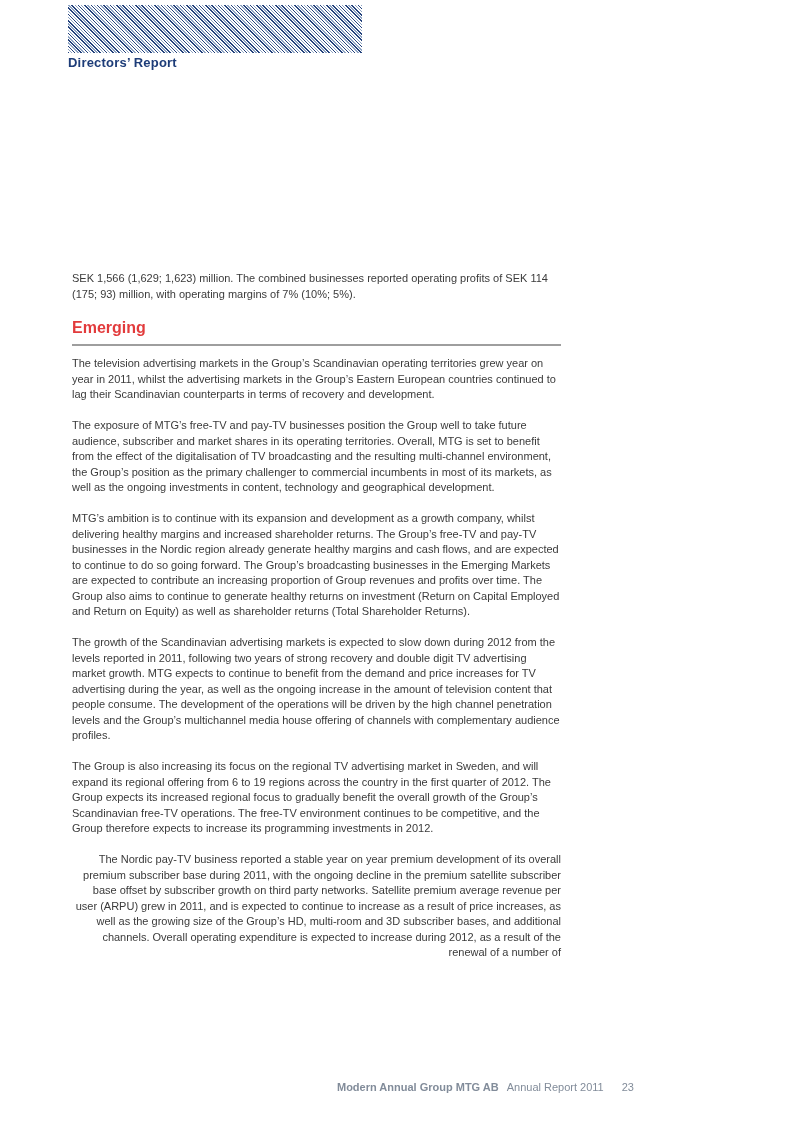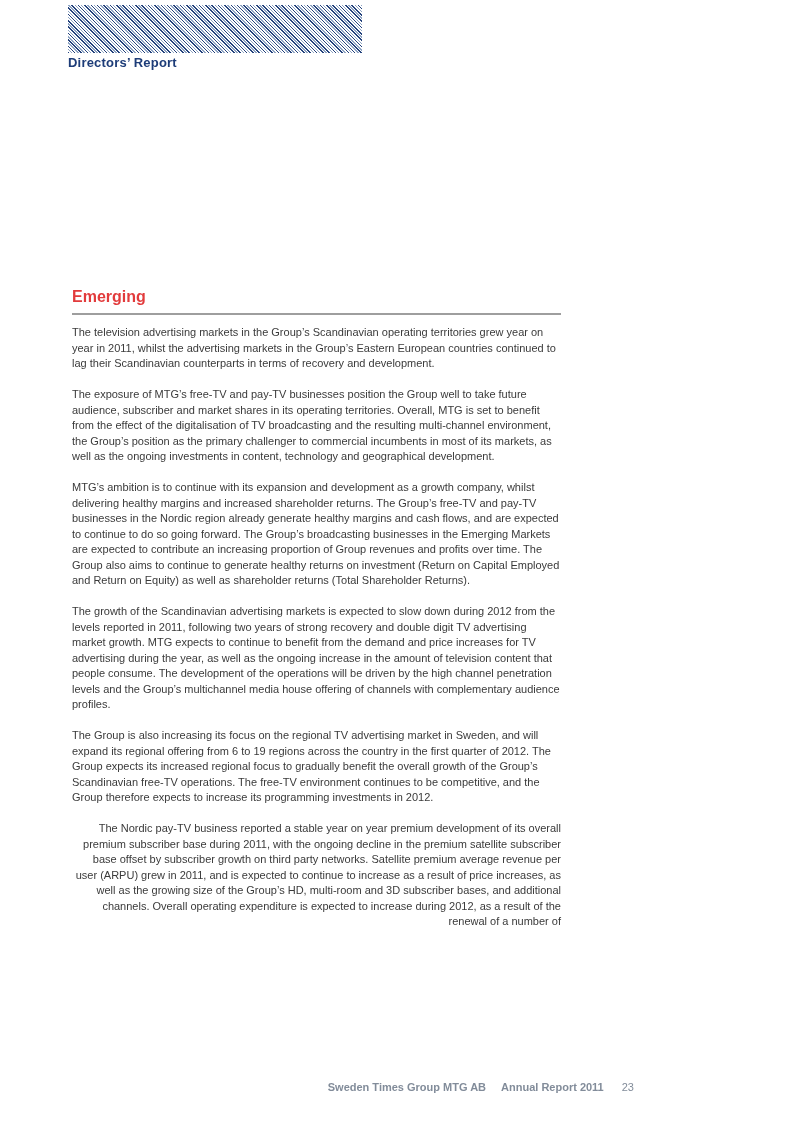--- a/index.html
+++ b/index.html
@@ -72,55 +72,56 @@
     top: 1081px;
     right: 30px;
     font-size: 11px;
     color: #828c9a;
     white-space: nowrap;
   }
   .footer .company {
     font-weight: bold;
   }
   .footer .report-title {
-    margin-left: 15px;
-    font-weight: bold;
+    margin-left: 8px;
+    font-weight: normal;
   }
   .footer .page-number {
     font-weight: normal;
     margin-left: 18px;
   }
 </style>
 </head>
 <body>
 
 <div class="page">
 
   <div class="hatch-banner"></div>
 
   <div class="section-label">Directors’ Report</div>
 
   <div class="content">
 
+    <p>SEK 1,566 (1,629; 1,623) million. The combined businesses reported operating profits of SEK 114 (175; 93) million, with operating margins of 7% (10%; 5%).</p>
 
     <h2 class="outlook-heading">Emerging</h2>
 
     <hr class="section-divider">
 
     <p>The television advertising markets in the Group’s Scandinavian operating territories grew year on year in 2011, whilst the advertising markets in the Group’s Eastern European countries continued to lag their Scandinavian counterparts in terms of recovery and development.</p>
 
     <p>The exposure of MTG’s free-TV and pay-TV businesses position the Group well to take future audience, subscriber and market shares in its operating territories. Overall, MTG is set to benefit from the effect of the digitalisation of TV broadcasting and the resulting multi-channel environment, the Group’s position as the primary challenger to commercial incumbents in most of its markets, as well as the ongoing investments in content, technology and geographical development.</p>
 
     <p>MTG’s ambition is to continue with its expansion and development as a growth company, whilst delivering healthy margins and increased shareholder returns. The Group’s free-TV and pay-TV businesses in the Nordic region already generate healthy margins and cash flows, and are expected to continue to do so going forward. The Group’s broadcasting businesses in the Emerging Markets are expected to contribute an increasing proportion of Group revenues and profits over time. The Group also aims to continue to generate healthy returns on investment (Return on Capital Employed and Return on Equity) as well as shareholder returns (Total Shareholder Returns).</p>
 
     <p>The growth of the Scandinavian advertising markets is expected to slow down during 2012 from the levels reported in 2011, following two years of strong recovery and double digit TV advertising market growth. MTG expects to continue to benefit from the demand and price increases for TV advertising during the year, as well as the ongoing increase in the amount of television content that people consume. The development of the operations will be driven by the high channel penetration levels and the Group’s multichannel media house offering of channels with complementary audience profiles.</p>
 
     <p>The Group is also increasing its focus on the regional TV advertising market in Sweden, and will expand its regional offering from 6 to 19 regions across the country in the first quarter of 2012. The Group expects its increased regional focus to gradually benefit the overall growth of the Group’s Scandinavian free-TV operations. The free-TV environment continues to be competitive, and the Group therefore expects to increase its programming investments in 2012.</p>
 
     <p>The Nordic pay-TV business reported a stable year on year premium development of its overall premium subscriber base during 2011, with the ongoing decline in the premium satellite subscriber base offset by subscriber growth on third party networks. Satellite premium average revenue per user (ARPU) grew in 2011, and is expected to continue to increase as a result of price increases, as well as the growing size of the Group’s HD, multi-room and 3D subscriber bases, and additional channels. Overall operating expenditure is expected to increase during 2012, as a result of the renewal of a number of</p>
 
   </div>
 
   <div class="footer">
-    <span class="company">Sweden Times Group MTG AB</span><span class="report-title">Annual Report 2011</span><span class="page-number">23</span>
+    <span class="company">Modern Annual Group MTG AB</span><span class="report-title">Annual Report 2011</span><span class="page-number">23</span>
   </div>
 
 </div>
 
 </body></html>

